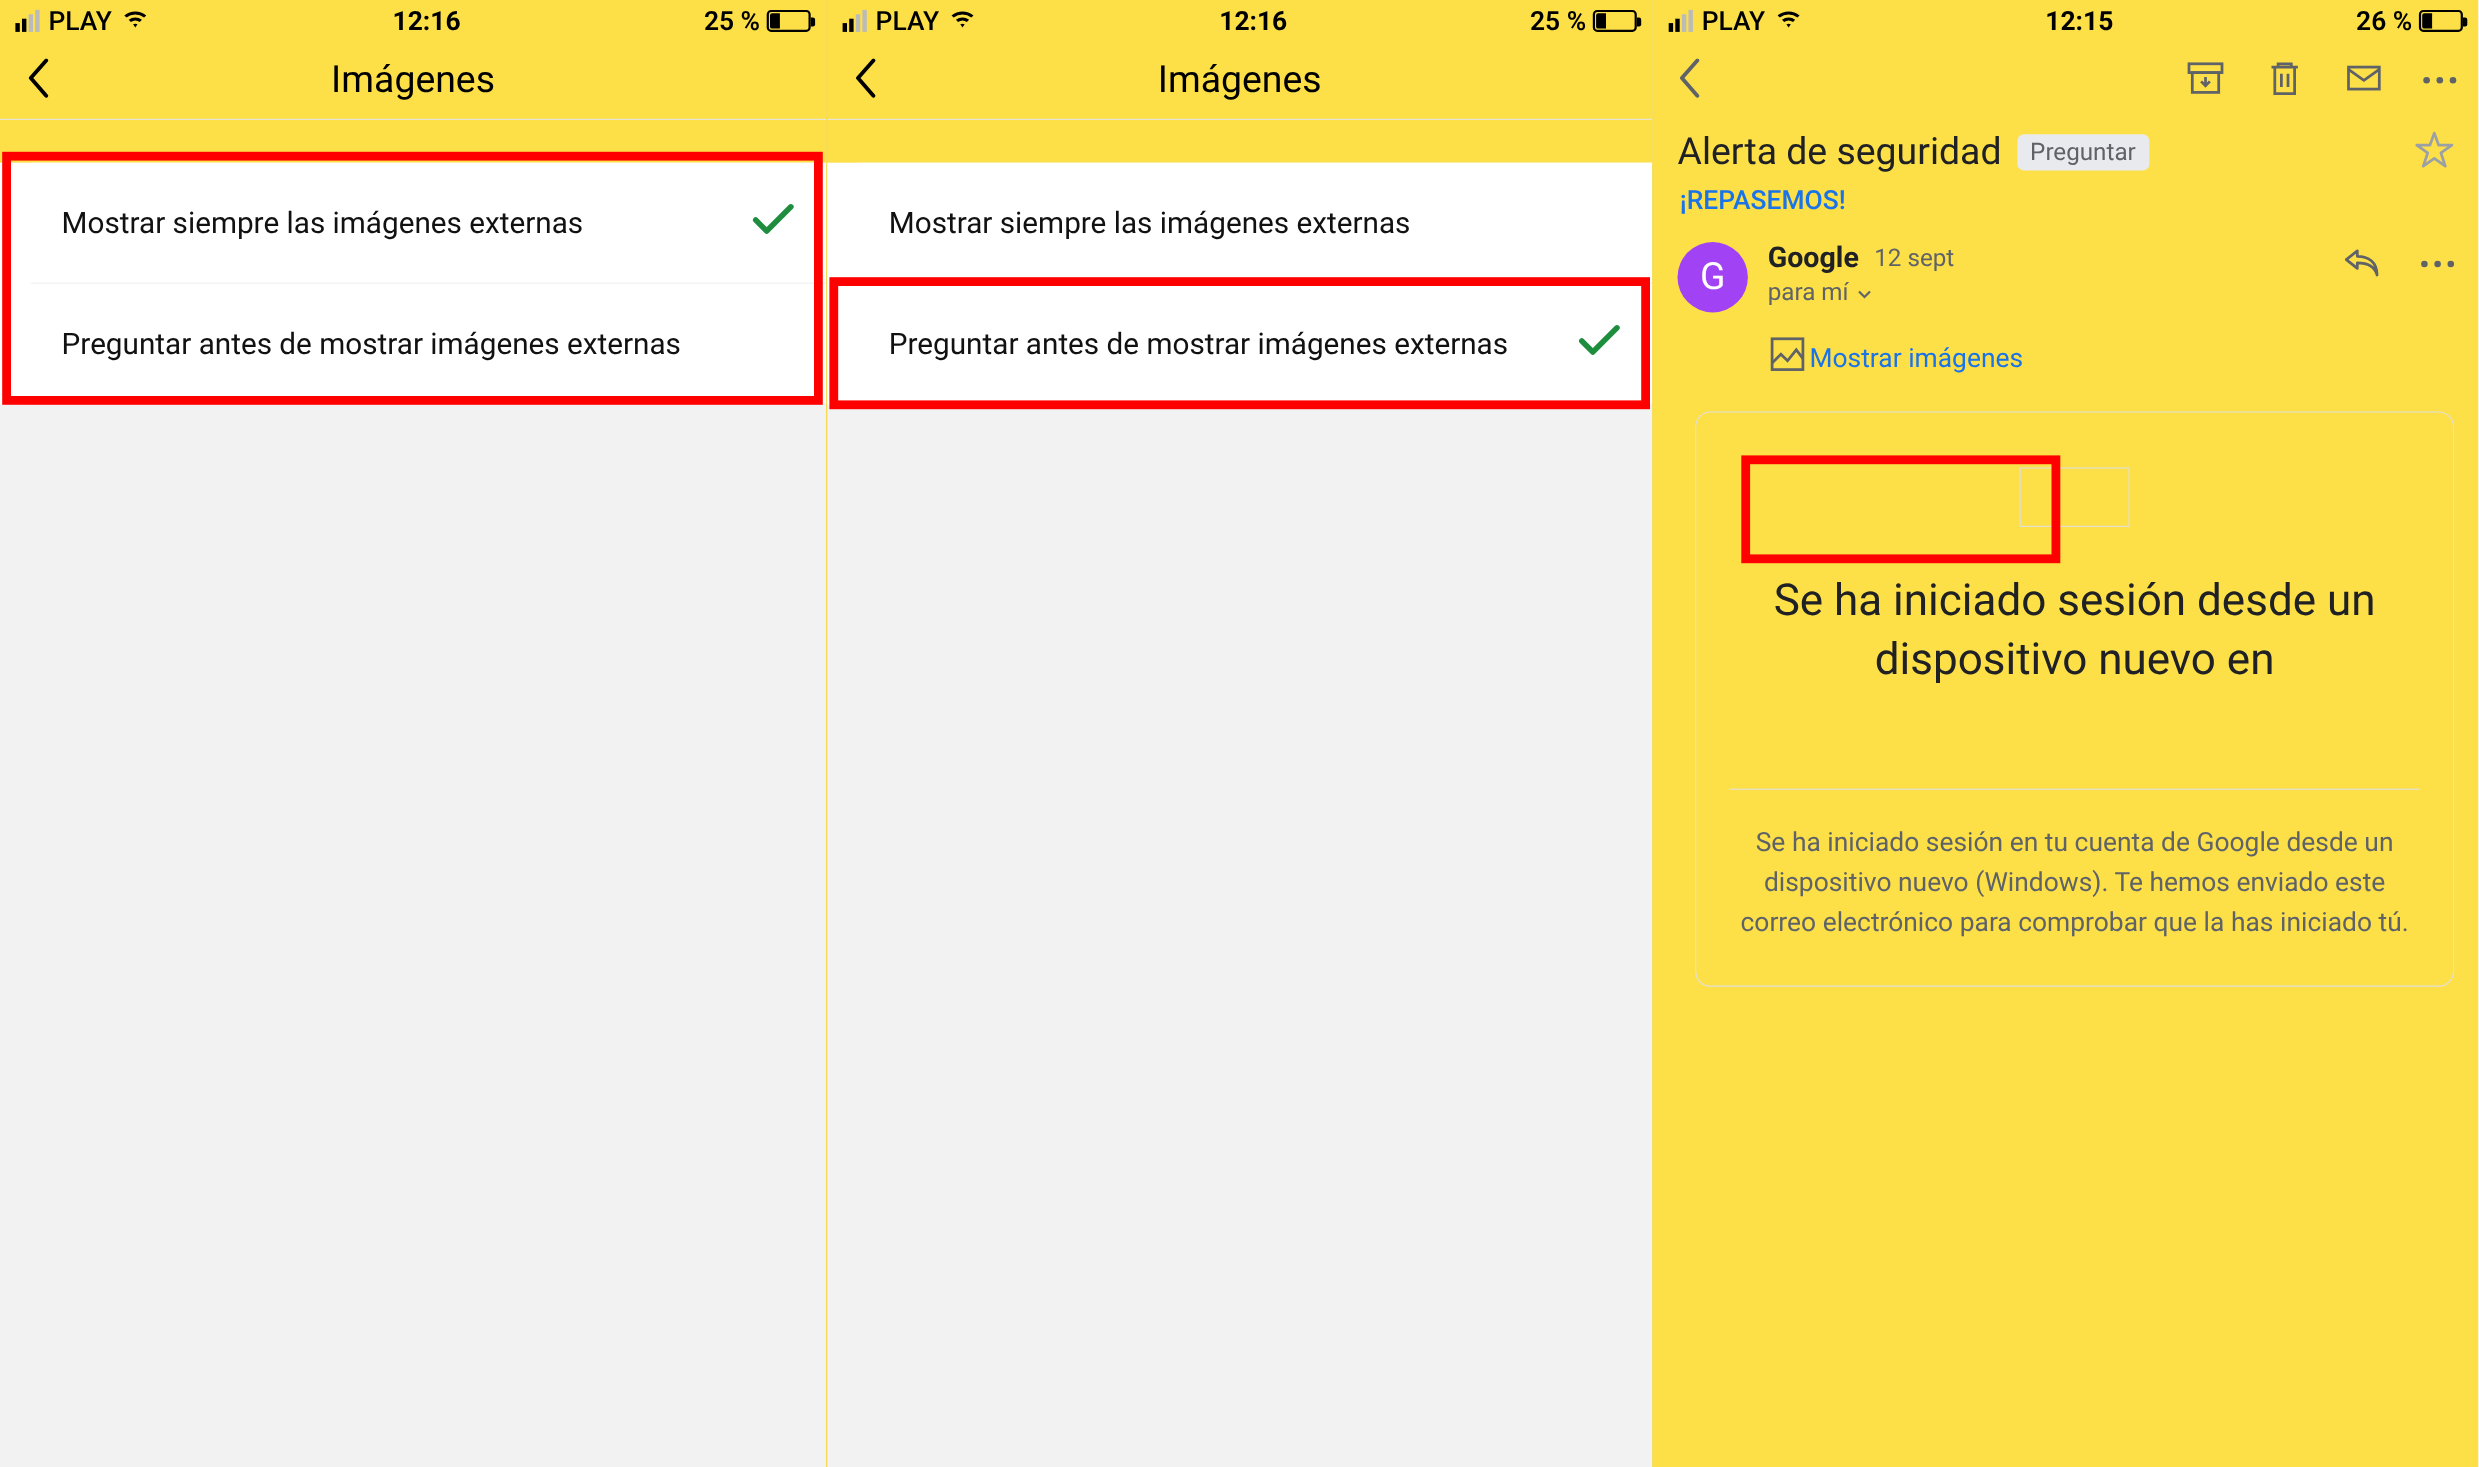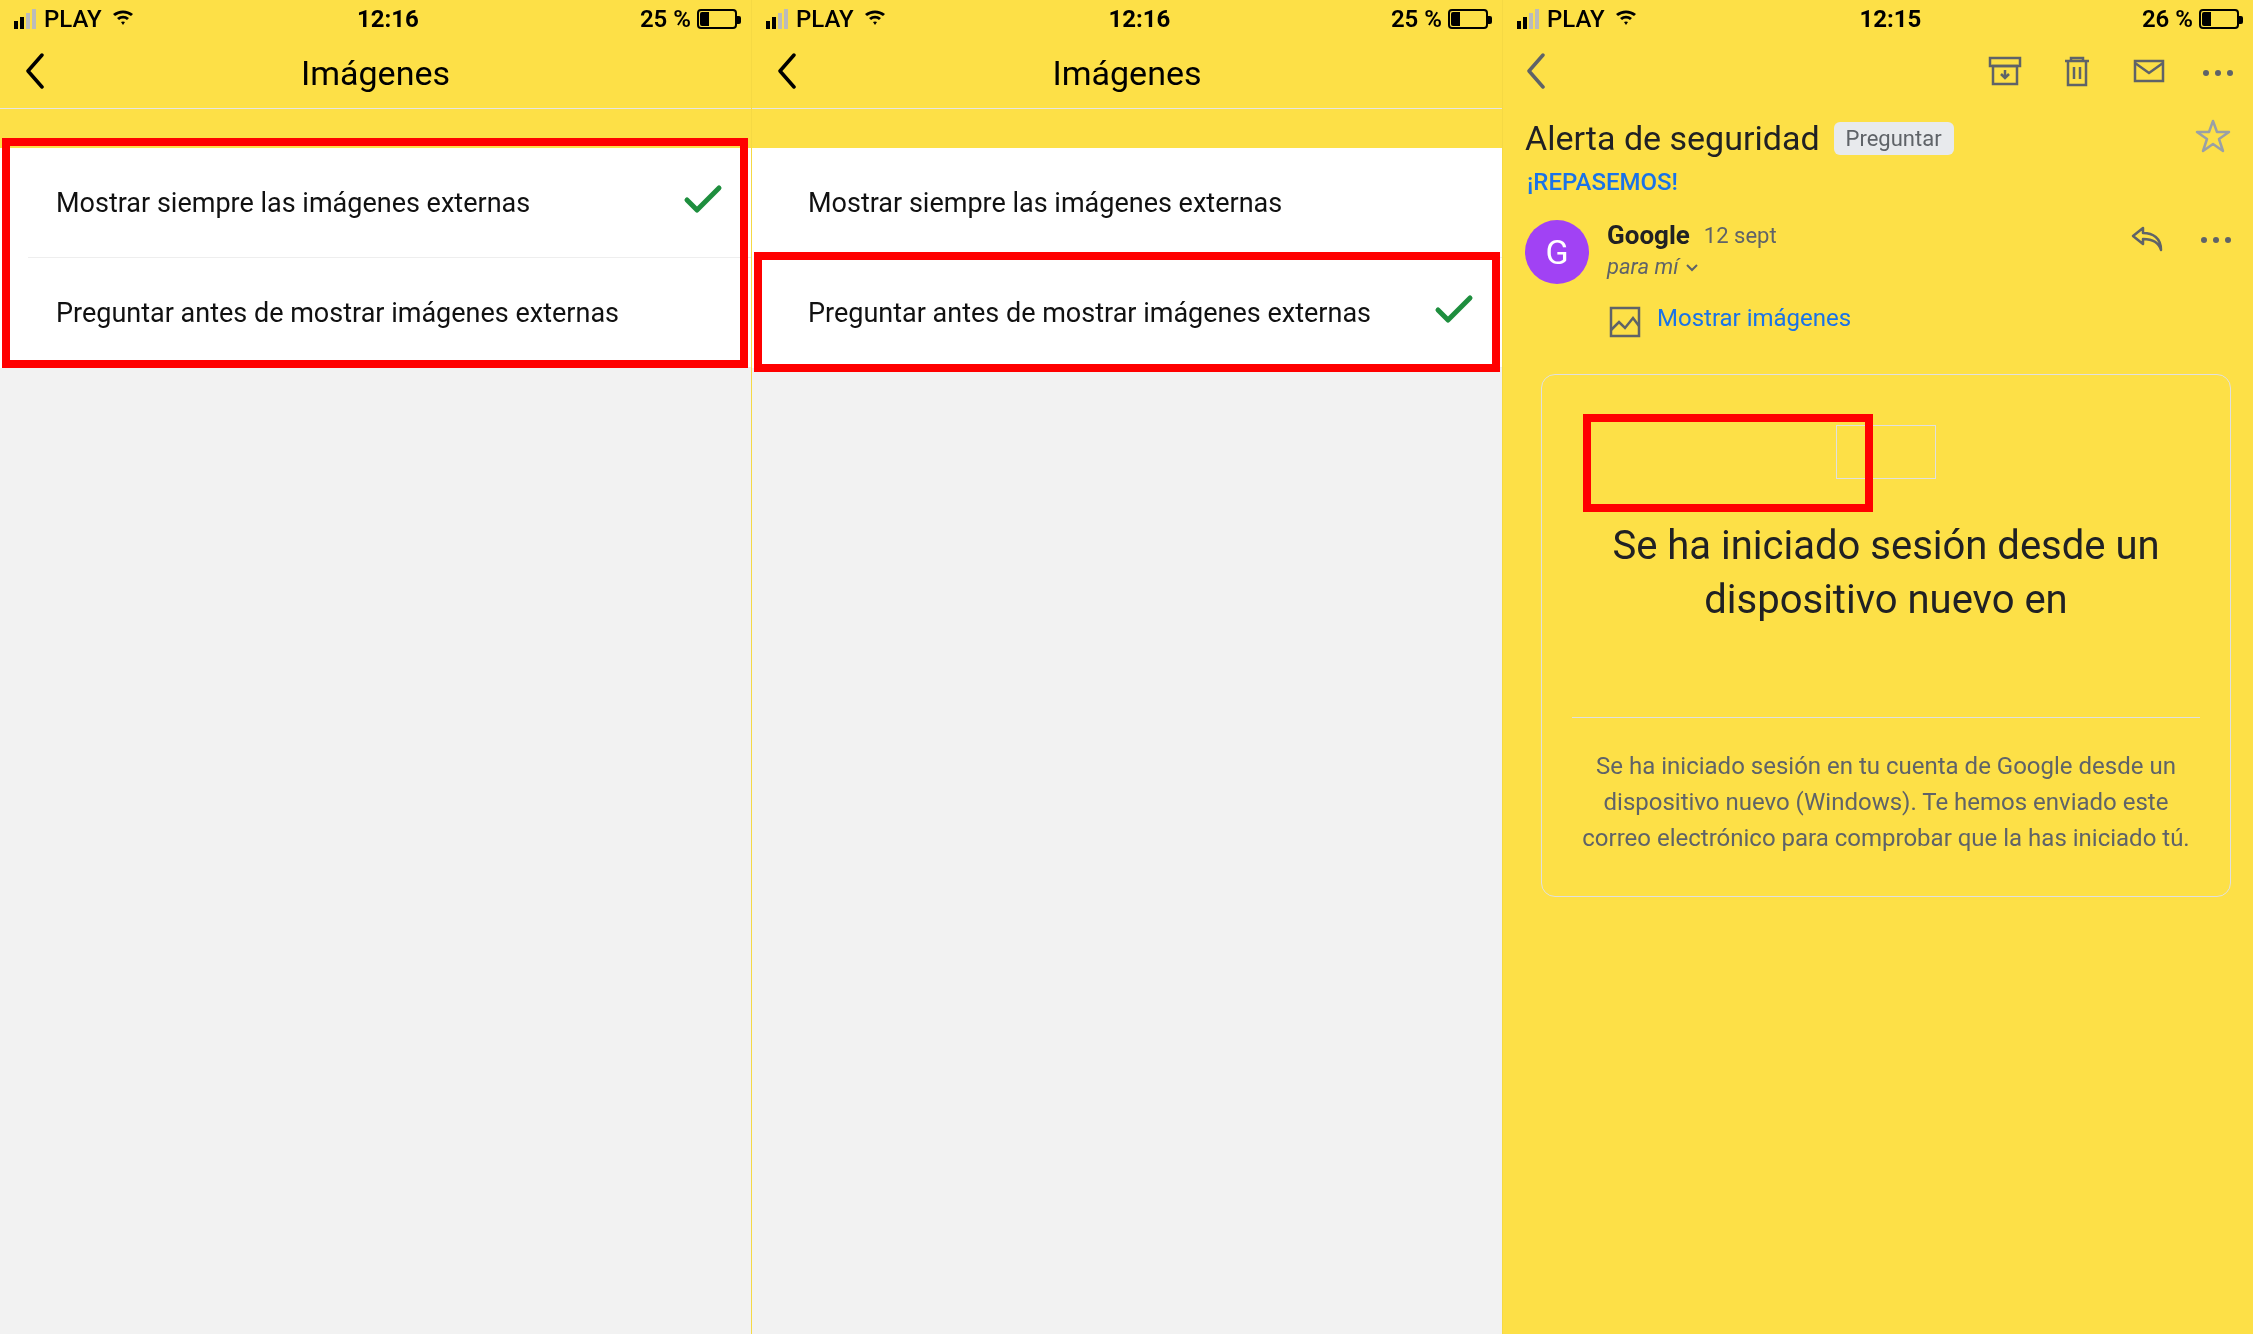--- a/index.html
+++ b/index.html
@@ -126,27 +126,27 @@
     width: 64px; height: 64px; border-radius: 50%;
     background:#a142f4; color:#fff;
     display:flex; align-items:center; justify-content:center;
     font-size: 34px; font-weight: 400;
     flex-shrink:0;
   }
   .sender-info { flex:1; }
   .sender-top { display:flex; align-items:center; gap:14px; }
   .sender-name { font-size: 26px; font-weight: 700; color:#202124; }
   .sender-date { font-size: 22px; color:#5f6368; }
-  .recipient { font-size: 22px; color:#5f6368; display:flex; align-items:center; gap:6px; margin-top:4px;font-style:italic;}
+  .recipient { font-size: 22px; color:#5f6368; display:flex; align-items:center; gap:6px; margin-top:4px;}
   .recipient svg { width:16px; height:16px; }
   .msg-actions { display:flex; align-items:center; gap: 36px; }
   .msg-actions svg { width:36px; height:36px; }
 
   .show-images {
-    display:flex; align-items:flex-start; gap:14px;
+    display:flex; align-items:flex-end; gap:2px;
     margin-left: 104px;
     padding: 10px 0 14px 0;
   }
   .show-images svg.pic { width:36px; height:36px; }
   .show-images-text { color:#1a73e8; font-size:24px; }
 
   .email-body {
     margin: 20px 22px 0 38px;
     border: 1px solid #e0e0e0;
     border-radius: 14px;

